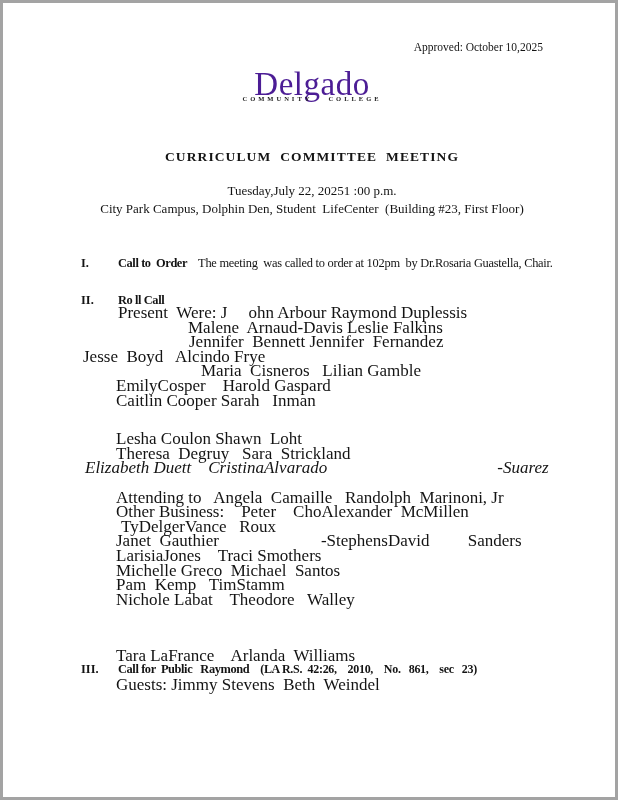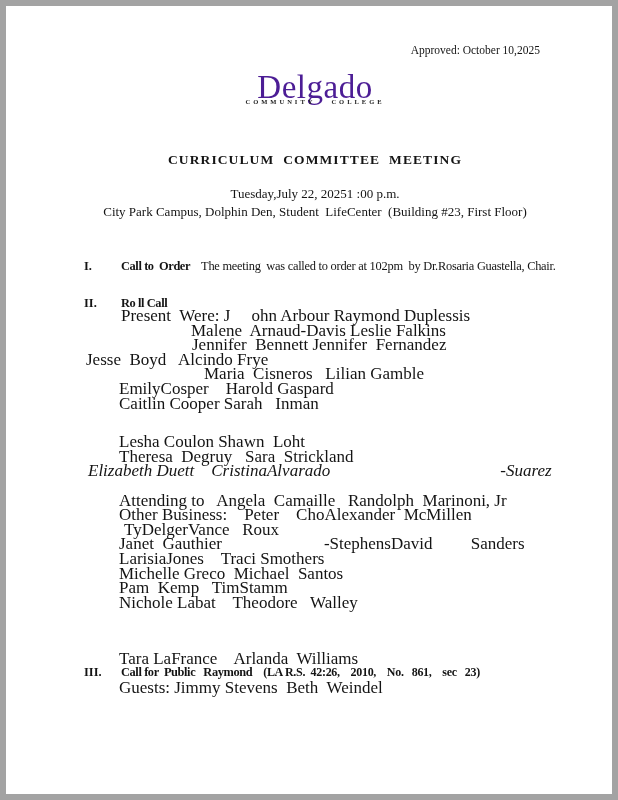--- a/index.html
+++ b/index.html
@@ -3,21 +3,21 @@
 <meta charset="utf-8">
 <style>
   html,body { margin:0; padding:0; background:#ffffff; }
   .page {
     position:relative;
     width:618px; height:800px;
     background:#ffffff;
     font-family:"Liberation Serif","DejaVu Serif",serif;
     color:#141414;
     overflow:hidden;
-    border:6px solid #a3a3a3;
+    border:3px solid #a3a3a3;
     box-sizing:border-box;
   }
   .approved {
     position:absolute; top:38px; right:72px;
     font-size:11.5px; white-space:pre;
   }
   .logo {
     position:absolute; top:66px; left:0; width:618px;
     text-align:center;
   }

